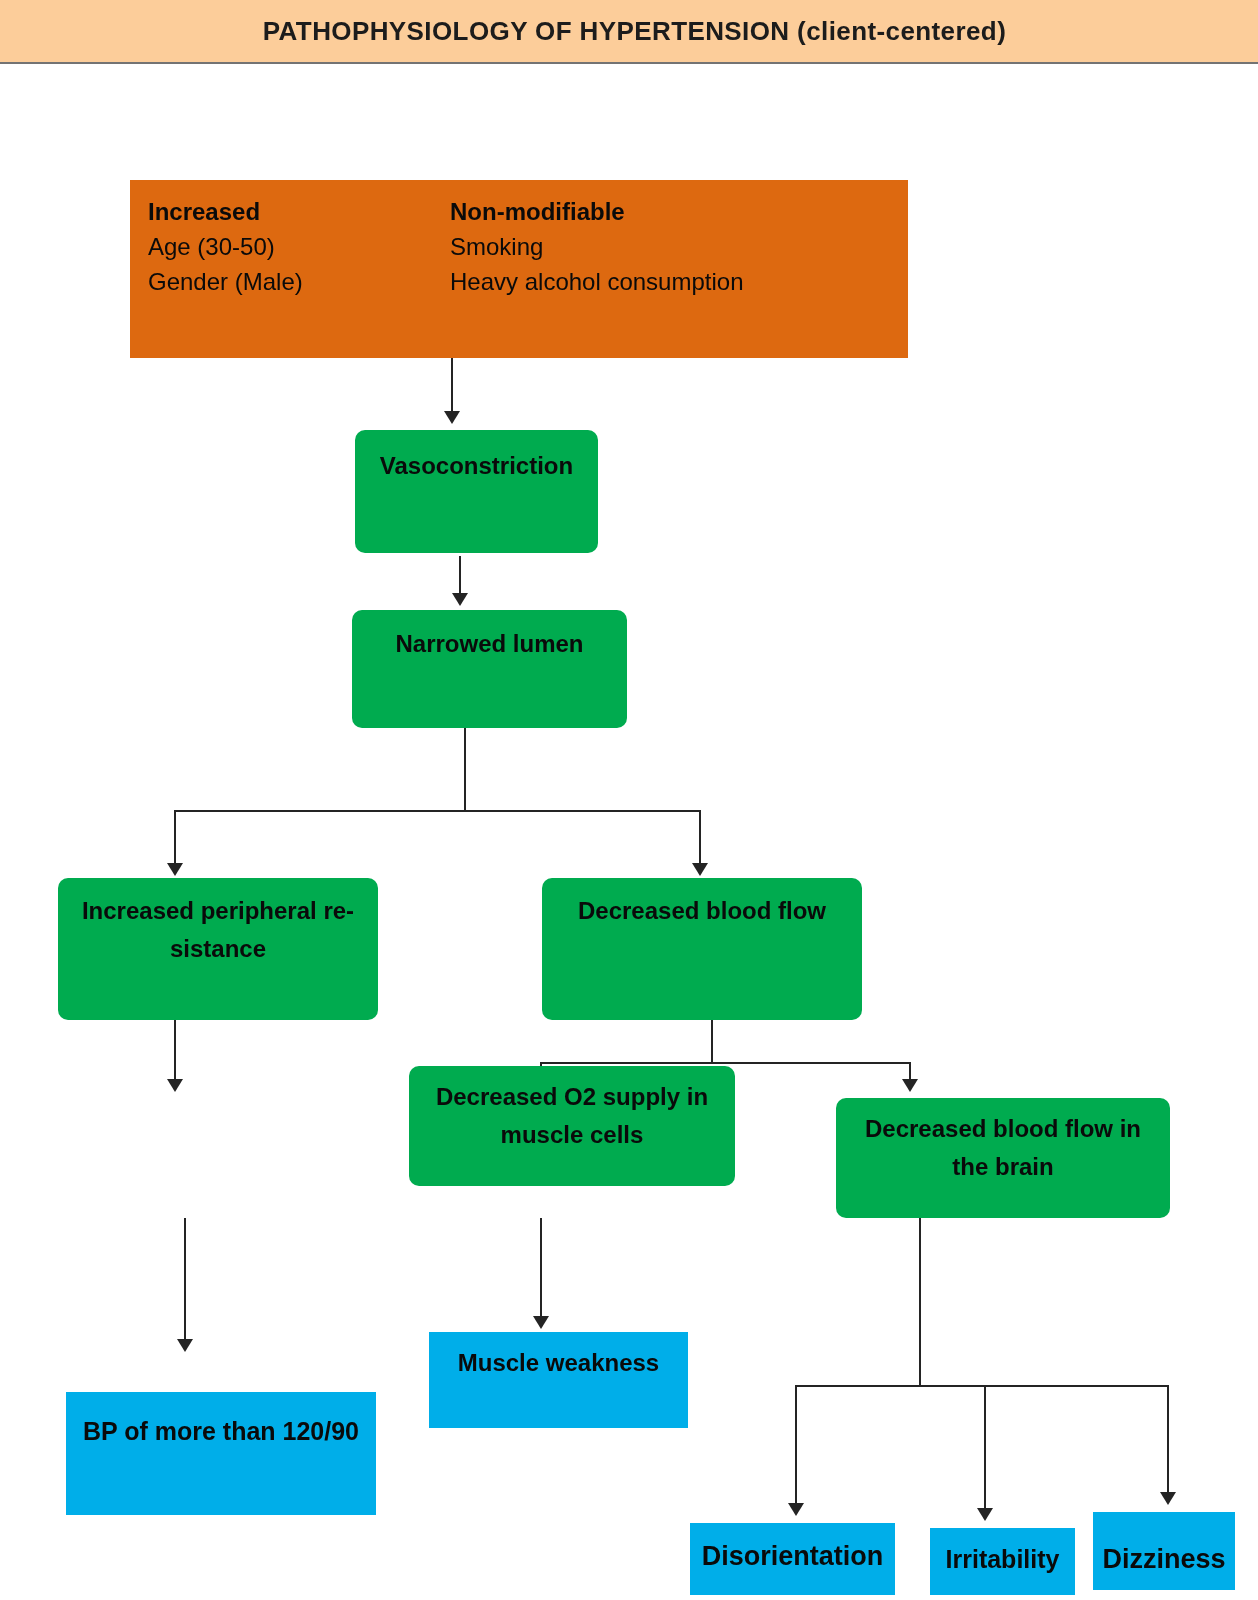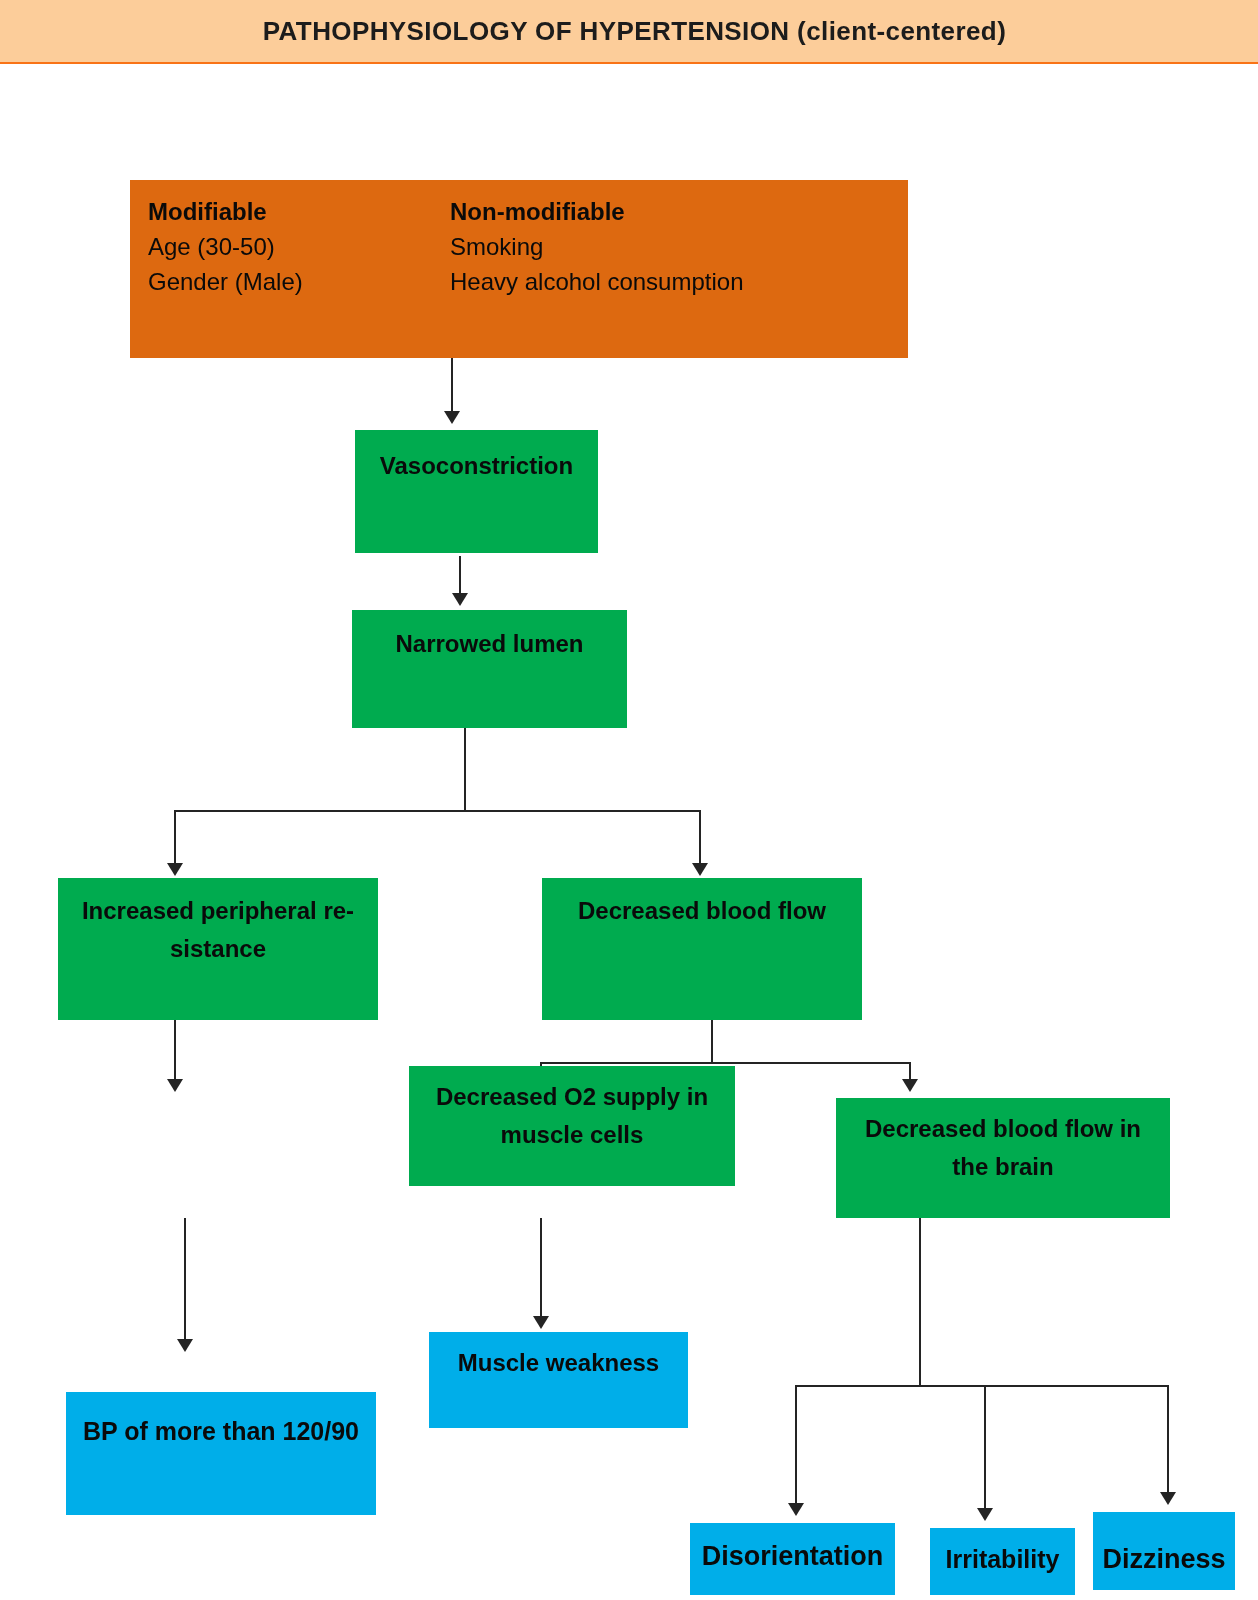--- a/index.html
+++ b/index.html
@@ -3,28 +3,28 @@
 <meta charset="utf-8">
 <style>
   html,body { margin:0; padding:0; background:#ffffff; }
   .canvas {
     position:relative; width:1258px; height:1600px; background:#ffffff;
     font-family:"Liberation Sans", sans-serif; overflow:hidden;
   }
   .band {
     position:absolute; left:0; top:0; width:1258px; height:64px;
     background:#FCCD9A; display:flex; align-items:center; justify-content:center;
-    border-bottom:2px solid #f97316; box-sizing:border-box;padding-left:11px;
+    border-bottom:2px solid #737373; box-sizing:border-box;padding-left:11px;
   }
   .title {
     font-weight:bold; font-size:26px; color:#1c1c1c; letter-spacing:0.4px;
   }
   .box { position:absolute; box-sizing:border-box; color:#0a0a0a; }
   .risk { background:#DD6910; }
-  .green { background:#00AB4F; }
+  .green { background:#00AB4F;border-radius:10px; }
   .blue  { background:#00AEE9; }
   .node {
     font-weight:bold; font-size:24px; line-height:38px;
     text-align:center; white-space:pre-line;
   }
   .risk .col { position:absolute; top:14px; font-size:24px; line-height:35px; white-space:nowrap; }
   .risk .col-heading { font-weight:bold; }
   .vline { position:absolute; width:2px; background:#242424; }
   .hline { position:absolute; height:2px; background:#242424; }
   .arrowhead {
@@ -37,21 +37,21 @@
 <body>
 
 <div class="canvas">
 
   <div class="band">
     <div class="title">PATHOPHYSIOLOGY OF HYPERTENSION (client-centered)</div>
   </div>
 
   <div class="box risk" style="left:130px; top:180px; width:778px; height:178px;">
     <div class="col" style="left:18px;">
-      <div class="col-heading">Modifiable</div>
+      <div class="col-heading">Increased</div>
       <div>Age (30-50)</div>
       <div>Gender (Male)</div>
     </div>
     <div class="col" style="left:320px;">
       <div class="col-heading">Non-modifiable</div>
       <div>Smoking</div>
       <div>Heavy alcohol consumption</div>
     </div>
   </div>
 

